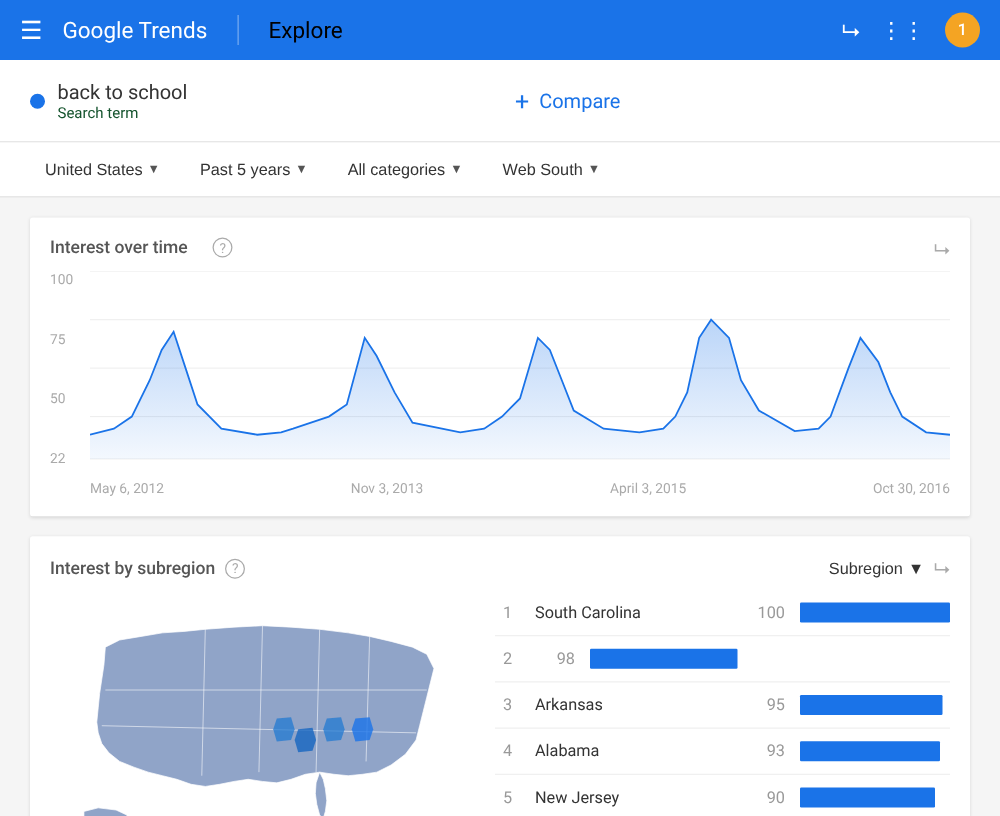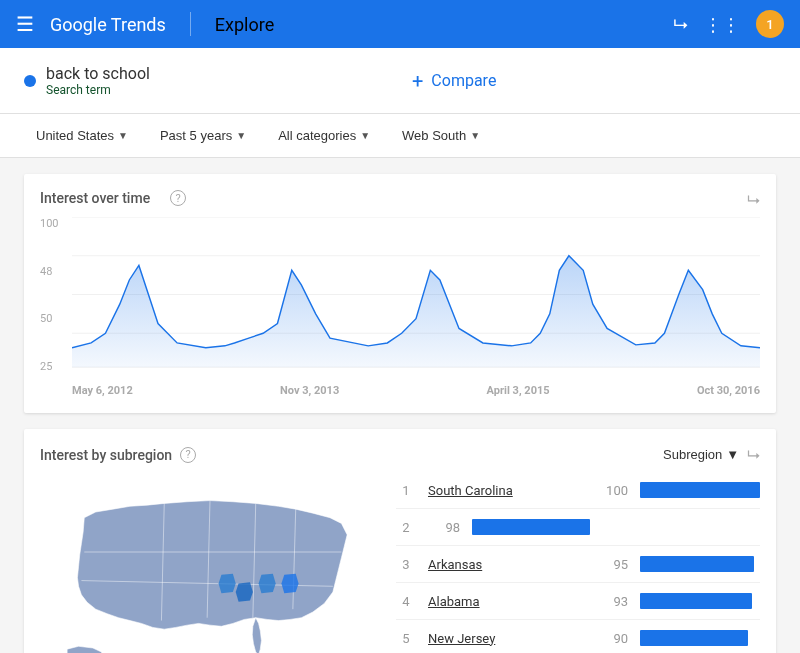--- a/index.html
+++ b/index.html
@@ -135,21 +135,20 @@
     }
     .x-labels {
       position: absolute;
       bottom: 0;
       left: 32px;
       right: 0;
       display: flex;
       justify-content: space-between;
       font-size: 11px;
       color: #aaa;
-      font-weight: bold;
     }
 
     
     .subregion-content {
       display: flex;
       gap: 16px;
       margin-top: 8px;
     }
     .map-area {
       width: 340px;
@@ -159,21 +158,21 @@
 
     .region-list { flex: 1; }
     .region-item {
       display: flex;
       align-items: center;
       padding: 10px 0;
       border-bottom: 1px solid #f0f0f0;
       gap: 12px;
     }
     .region-rank { width: 20px; color: #999; font-size: 13px; text-align: center; }
-    .region-name { flex: 1; font-size: 13px; color: #333; text-decoration: underline; }
+    .region-name { flex: 1; font-size: 13px; color: #333; }
     .region-score { width: 32px; text-align: right; font-size: 13px; color: #999; }
     .region-bar-container { width: 120px; }
     .region-bar { height: 16px; background: #1a73e8; border-radius: 1px; }
 
     .subregion-header { display: flex; align-items: center; gap: 8px; }
     .subregion-controls { margin-left: auto; display: flex; align-items: center; gap: 8px; }
     .subregion-dropdown {
       display: flex; align-items: center; gap: 4px;
       font-size: 13px; color: #333; cursor: pointer;
       border: none; background: none;
@@ -233,23 +232,23 @@
   <div class="card">
     <div class="card-header">
       <span class="card-title">Interest over time</span>
       <div class="card-help">?</div>
       <span class="card-share">⮡</span>
     </div>
     <div class="chart-container">
       
       <div class="y-labels">
         <span>100</span>
-        <span>48</span>
+        <span>75</span>
         <span>50</span>
-        <span>25</span>
+        <span>22</span>
       </div>
       
       <svg class="chart-svg" viewBox="0 0 720 160" preserveAspectRatio="none" style="margin-left:32px; width:calc(100% - 32px); height:155px;">
 
         <line x1="0" y1="0" x2="720" y2="0" stroke="#e0e0e0" stroke-width="0.5"></line>
         <line x1="0" y1="40" x2="720" y2="40" stroke="#e0e0e0" stroke-width="0.5"></line>
         <line x1="0" y1="80" x2="720" y2="80" stroke="#e0e0e0" stroke-width="0.5"></line>
         <line x1="0" y1="120" x2="720" y2="120" stroke="#e0e0e0" stroke-width="0.5"></line>
         <line x1="0" y1="155" x2="720" y2="155" stroke="#e0e0e0" stroke-width="0.5"></line>
 

